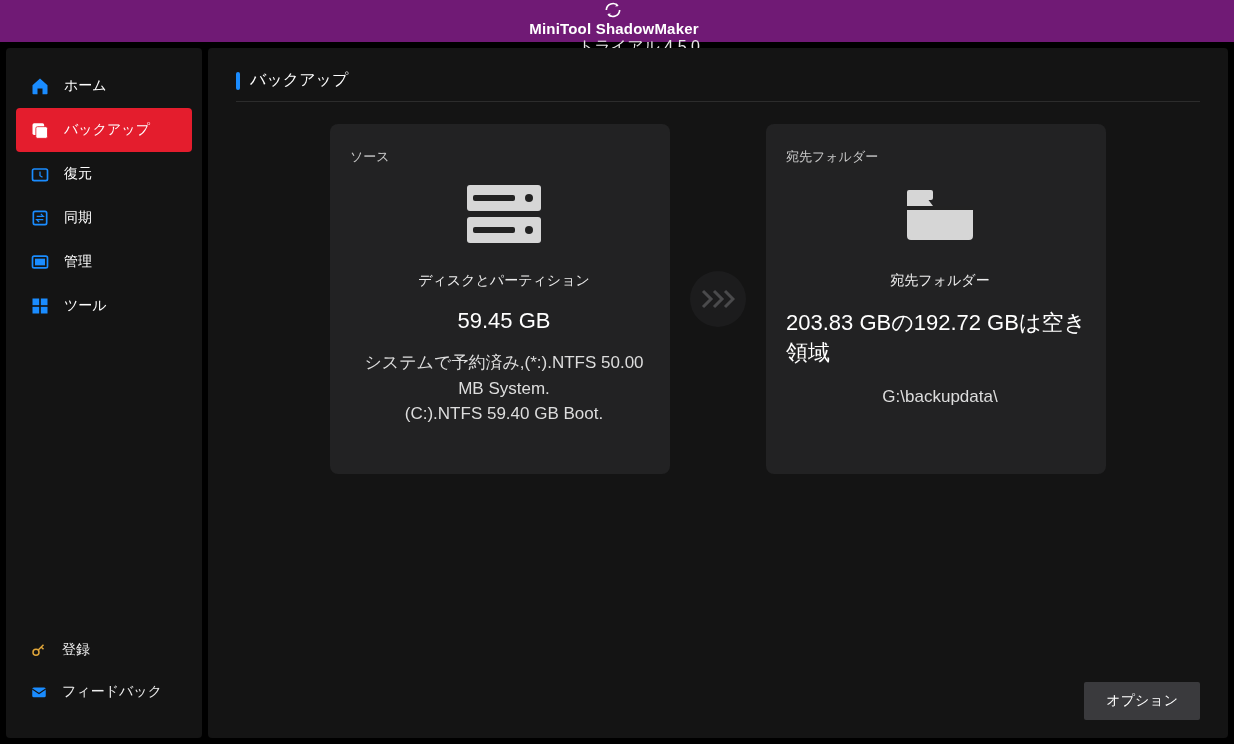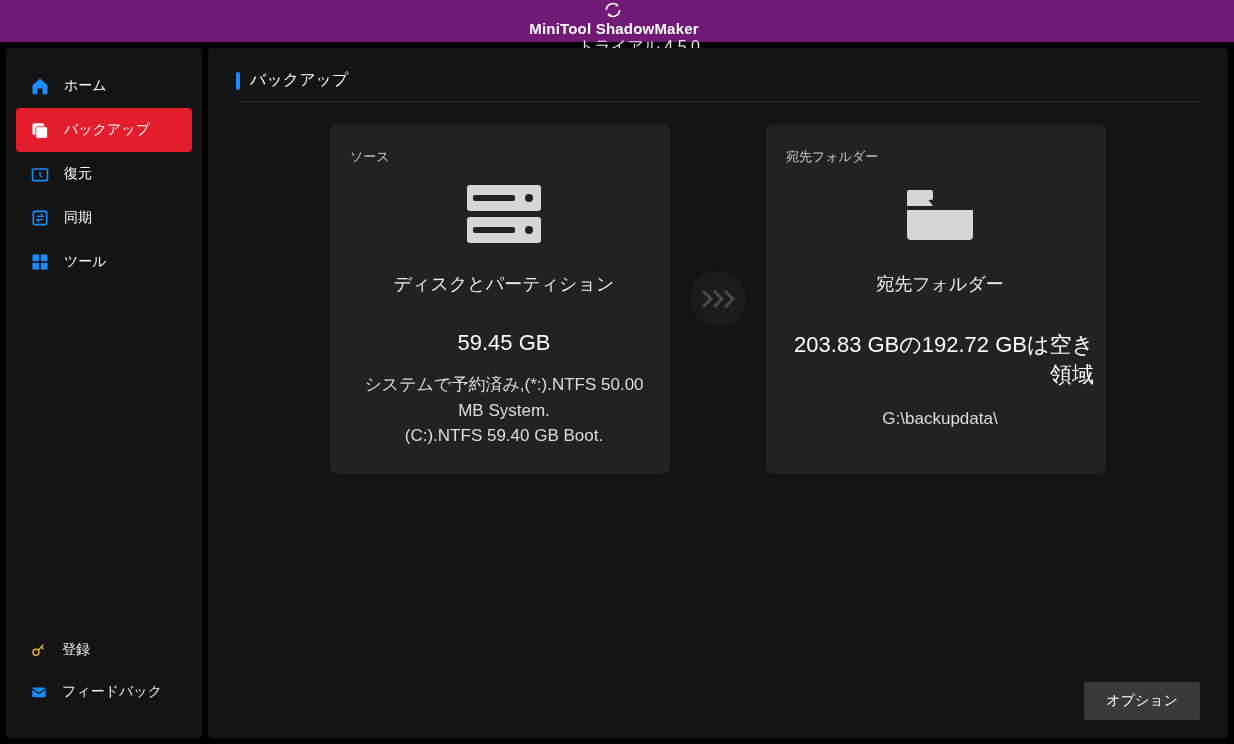--- a/index.html
+++ b/index.html
@@ -124,22 +124,22 @@
     align-self:flex-start;
     font-size:13px;
     color:#c9c9c9;
     margin-bottom:12px;
   }
   .card .card-icon {
     height:72px;
     display:flex; align-items:center; justify-content:center;
     margin-bottom:22px;
   }
-  .card .card-sub1 { font-size:18px; color:#eee; margin-bottom:34px; text-align:right;}
-  .card .card-big  { font-size:22px; color:#fff;  margin-bottom:16px; text-align:right; font-weight:400;}
+  .card .card-sub1 { font-size:14px; color:#eee; margin-bottom:18px; text-align:right;}
+  .card .card-big  { font-size:22px; color:#fff;  margin-bottom:16px; text-align:left; font-weight:400;}
   .card .card-detail { font-size:17px; color:#ddd; text-align:center; line-height:1.5; white-space:pre-line;}
 
   .arrow-mid {
     width:56px; height:56px;
     border-radius:50%;
     background:#1c1c1d;
     display:flex; align-items:center; justify-content:center;
     color:#4a4a4c;
     font-size:24px;
     letter-spacing:2px;
@@ -257,20 +257,29 @@
         <span>復元</span>
       </li>
       <li class="nav-item">
         <span class="nav-icon">
           <svg width="20" height="20" viewBox="0 0 24 24">
               <rect x="4" y="4" width="16" height="16" rx="2" fill="none" stroke="#1a8cff" stroke-width="2"></rect>
               <path d="M8 10h8l-3-3M16 14H8l3 3" stroke="#1a8cff" stroke-width="1.5" fill="none"></path>
             </svg>
         </span>
         <span>同期</span>
+      </li>
+      <li class="nav-item">
+        <span class="nav-icon">
+          <svg width="20" height="20" viewBox="0 0 24 24">
+              <rect x="3" y="5" width="18" height="14" rx="2" fill="none" stroke="#1a8cff" stroke-width="2"></rect>
+              <rect x="6" y="8" width="12" height="8" fill="#1a8cff"></rect>
+            </svg>
+        </span>
+        <span>管理</span>
       </li>
       <li class="nav-item">
         <span class="nav-icon">
           <svg width="20" height="20" viewBox="0 0 24 24">
               <rect x="3" y="3" width="8" height="8" fill="#1a8cff"></rect>
               <rect x="13" y="3" width="8" height="8" fill="#1a8cff"></rect>
               <rect x="3" y="13" width="8" height="8" fill="#1a8cff"></rect>
               <rect x="13" y="13" width="8" height="8" fill="#1a8cff"></rect>
             </svg>
         </span>

